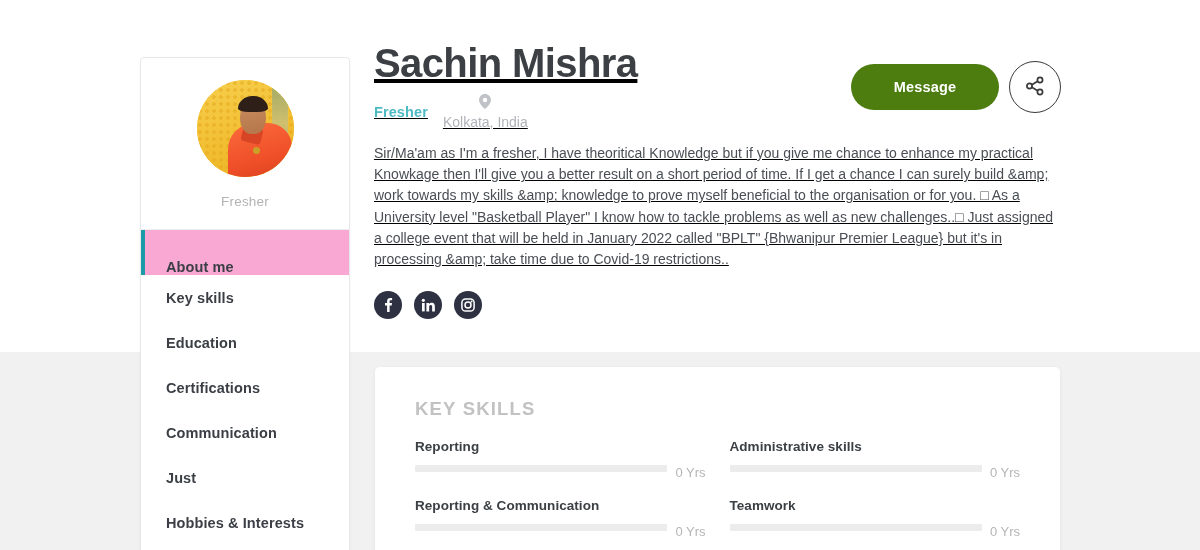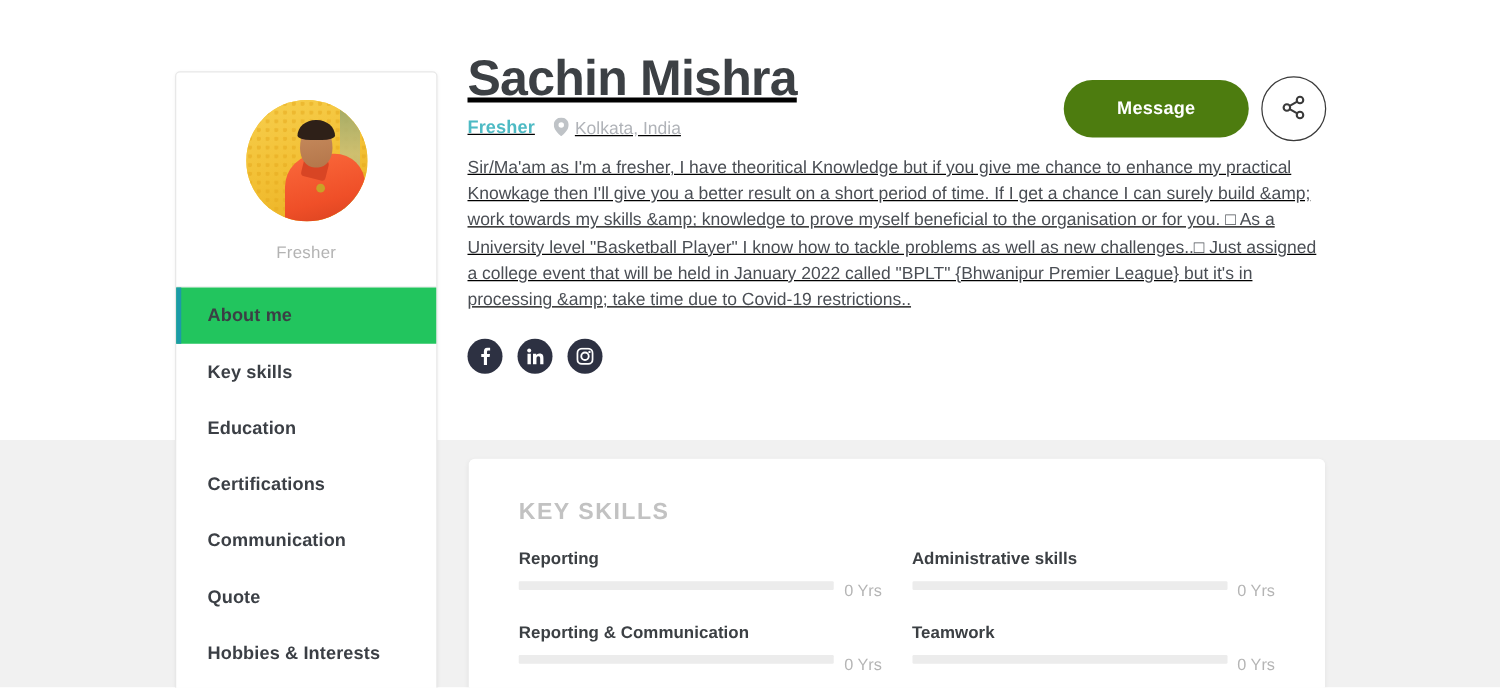--- a/index.html
+++ b/index.html
@@ -132,21 +132,22 @@
     display: flex;
     align-items: center;
     padding-left: 25px;
     font-size: 14.5px;
     font-weight: bold;
     color: #3b3f45;
     cursor: pointer;
     letter-spacing: .1px;
   }
   .nav-item.active {
-    background: #22c55e;
+    background: #f9a8d4;
+    align-items: flex-end;
   }
   .nav-item.active::before {
     content: "";
     position: absolute;
     left: 0; top: 0; bottom: 0;
     width: 4px;
     background: #1c9aa8;
   }
 
   
@@ -175,20 +176,21 @@
     font-size: 14.5px;
     font-weight: bold;
     color: #4dbac4;
     letter-spacing: .1px;
   }
   #location-wrap {
     display: flex;
     align-items: center;
     gap: 5px;
     margin-left: 7px;
+    flex-direction: column;
   }
   #location-text {
     font-size: 14px;
     color: #b0b3b8;
   }
   .pin-icon svg { display: block; }
 
   #bio-text {
     margin-top: 13px;
     width: 688px;
@@ -329,21 +331,21 @@
     <div class="nav-item">
       <span>Education</span>
     </div>
     <div class="nav-item">
       <span>Certifications</span>
     </div>
     <div class="nav-item">
       <span>Communication</span>
     </div>
     <div class="nav-item">
-      <span>Quote</span>
+      <span>Just</span>
     </div>
     <div class="nav-item">
       <span>Hobbies &amp; Interests</span>
     </div>
   </nav>
 </aside>
 
 <section id="profile-header">
   <h1 id="profile-name">Sachin Mishra</h1>
 

